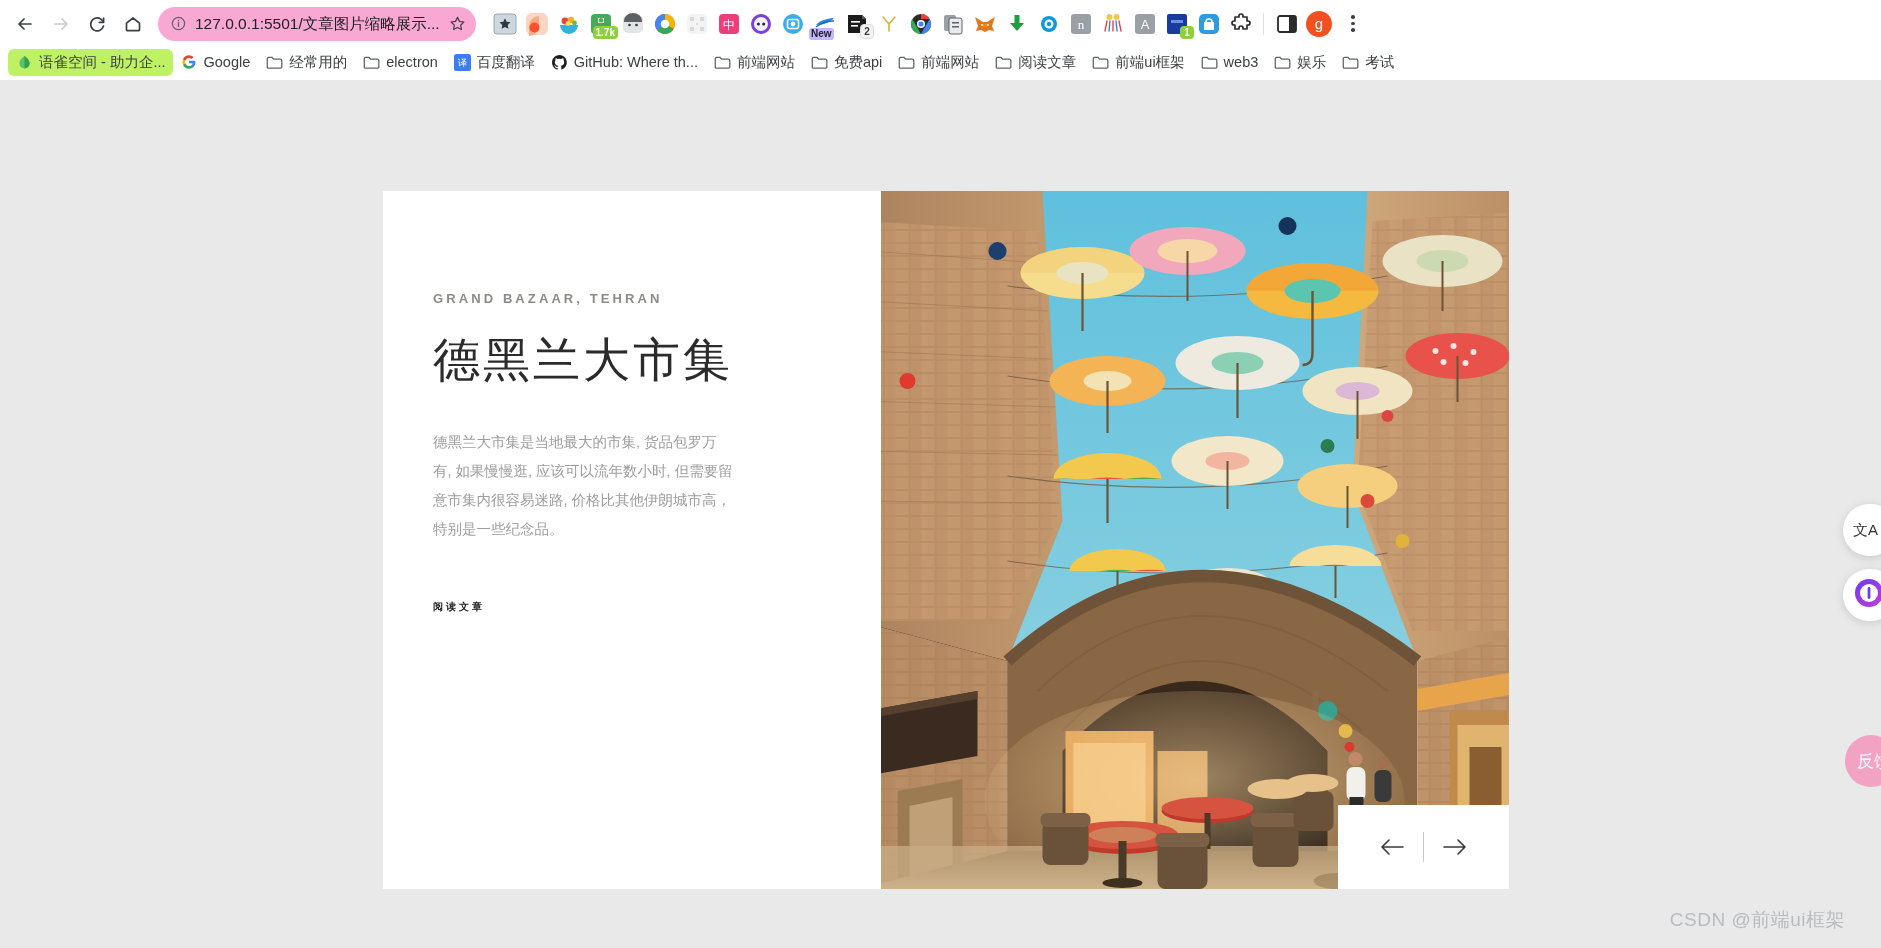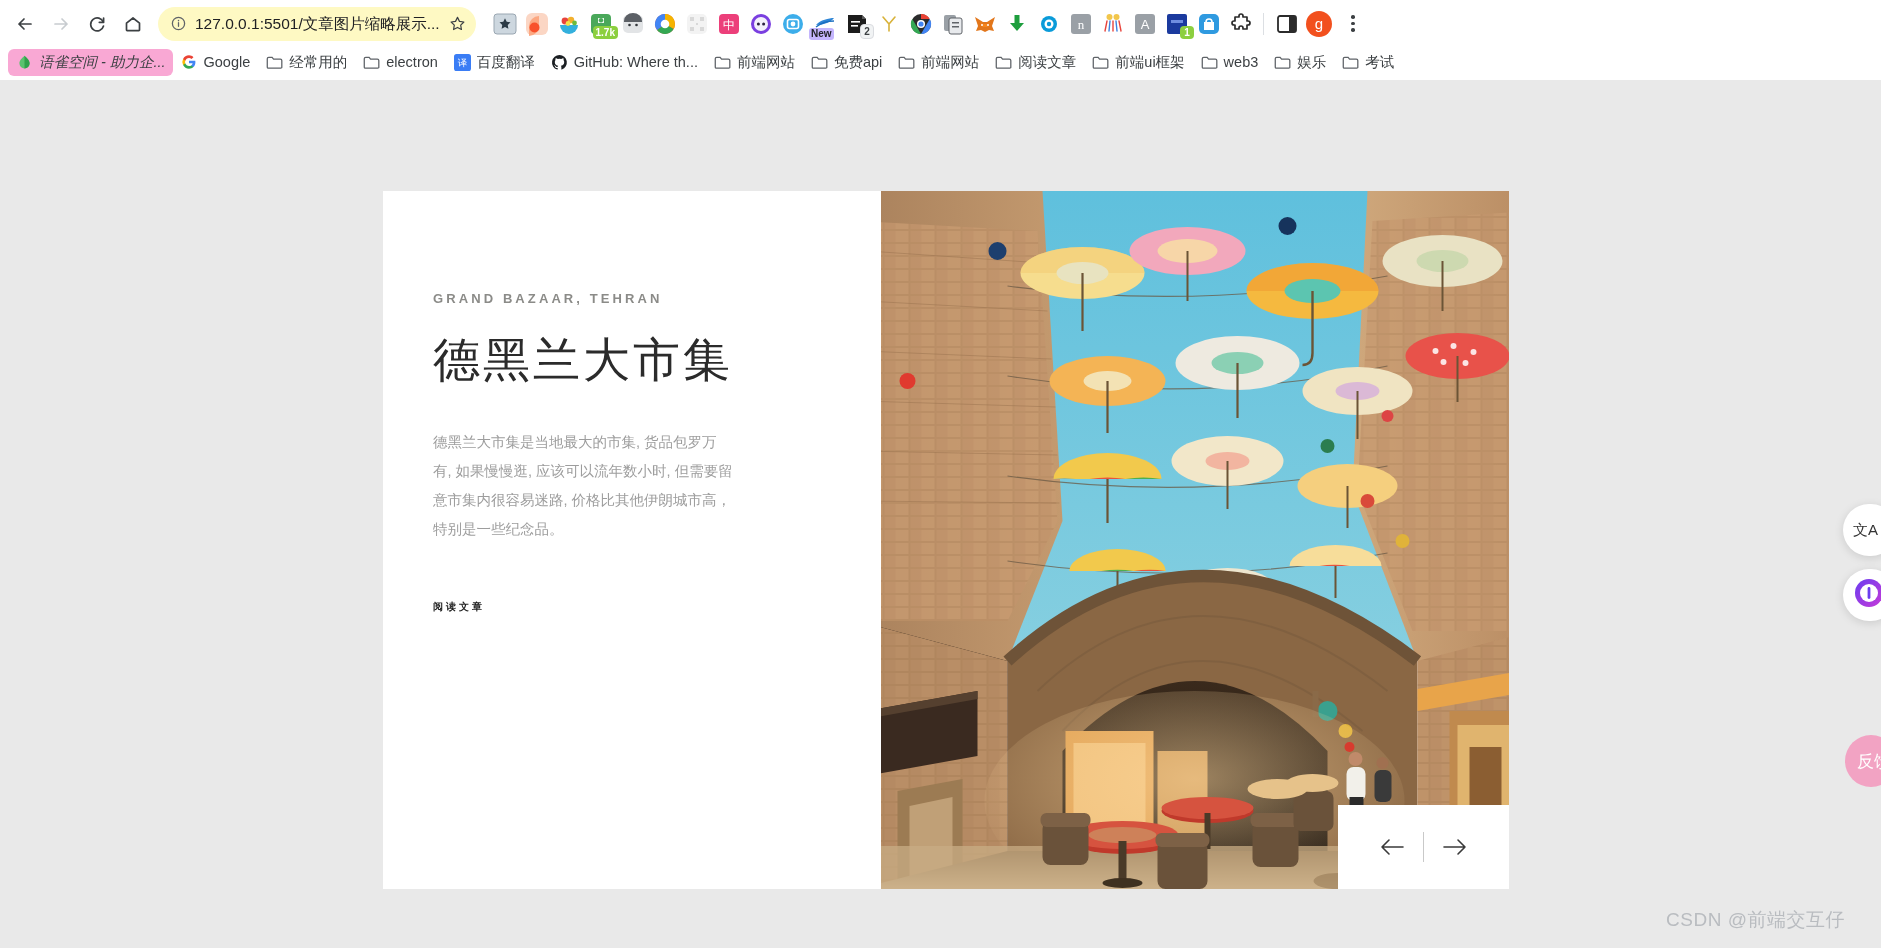--- a/index.html
+++ b/index.html
@@ -33,21 +33,21 @@
     flex: none;
     color: #3c4043;
   }
   .nav-btn.disabled { color: #c8ccd0; }
   .nav-btn svg { display: block; }
 
   .omnibox {
     flex: none;
     width: 318px;
     height: 34px;
-    background: #fef9c3;
+    background: #f9a8d4;
     border-radius: 17px;
     display: flex;
     align-items: center;
     padding: 0 10px 0 12px;
     margin-left: 6px;
     gap: 8px;
   }
   .omnibox .info-icon { flex: none; display: flex; color: #5f6368; }
   .omnibox .url {
     flex: 1;
@@ -138,21 +138,21 @@
     display: flex;
     align-items: center;
     gap: 6px;
     padding: 4px 8px;
     border-radius: 6px;
     font-size: 14.5px;
     color: #3c4043;
     white-space: nowrap;
     flex: none;
   }
-  .bm.active { background: #f9a8d4; font-style: italic; }
+  .bm.active { background: #bef264; }
   .bm .ficon { flex: none; display: flex; align-items: center; }
   .folder-ico { width: 17px; height: 15px; display:block; }
 
   
   .viewport {
     position: absolute;
     top: 83px; left: 0;
     width: 1881px;
     height: 865px;
     background: #e9e9e9;
@@ -966,14 +966,14 @@
         <circle cx="16" cy="16" r="14" fill="url(#aw)"></circle>
         <circle cx="16" cy="16" r="9" fill="#fff"></circle>
         <rect x="14.6" y="10" width="2.8" height="12" rx="1.4" fill="#6a3df0"></rect>
       </svg>
     </span>
   </div>
   <div class="float-pink">
     <span>反馈</span>
   </div>
 
-  <div class="watermark">CSDN @前端交互仔</div>
+  <div class="watermark">CSDN @前端ui框架</div>
 </div>
 
 </body></html>

